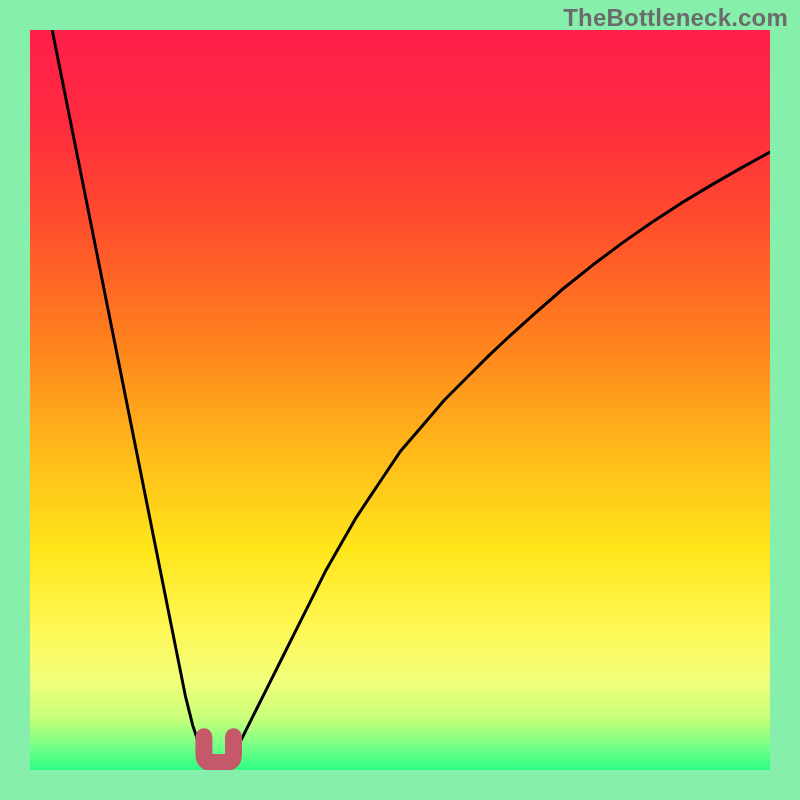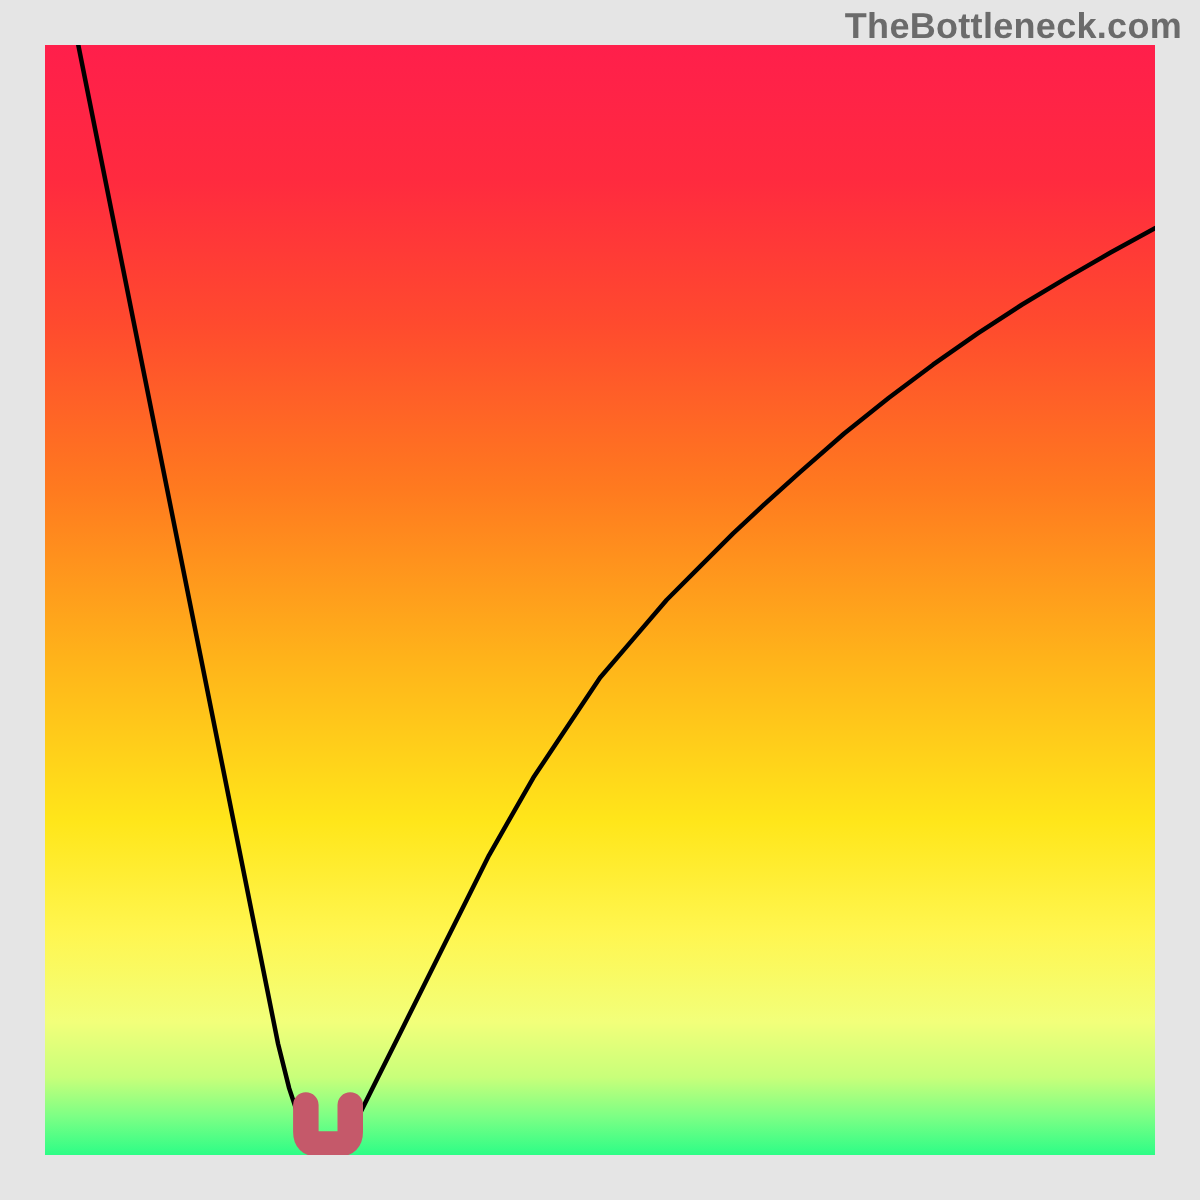--- a/index.html
+++ b/index.html
@@ -9,21 +9,21 @@
     height: 800px;
     background: #000;
     overflow: hidden;
   }
   .frame {
     position: absolute;
     left: 0;
     top: 0;
     width: 800px;
     height: 800px;
-    background: #e5e5e5;
+    background: #86efac;
   }
   .plot {
     position: absolute;
     left: 30px;
     top: 30px;
     width: 740px;
     height: 740px;
     overflow: hidden;
   }
   .watermark {

